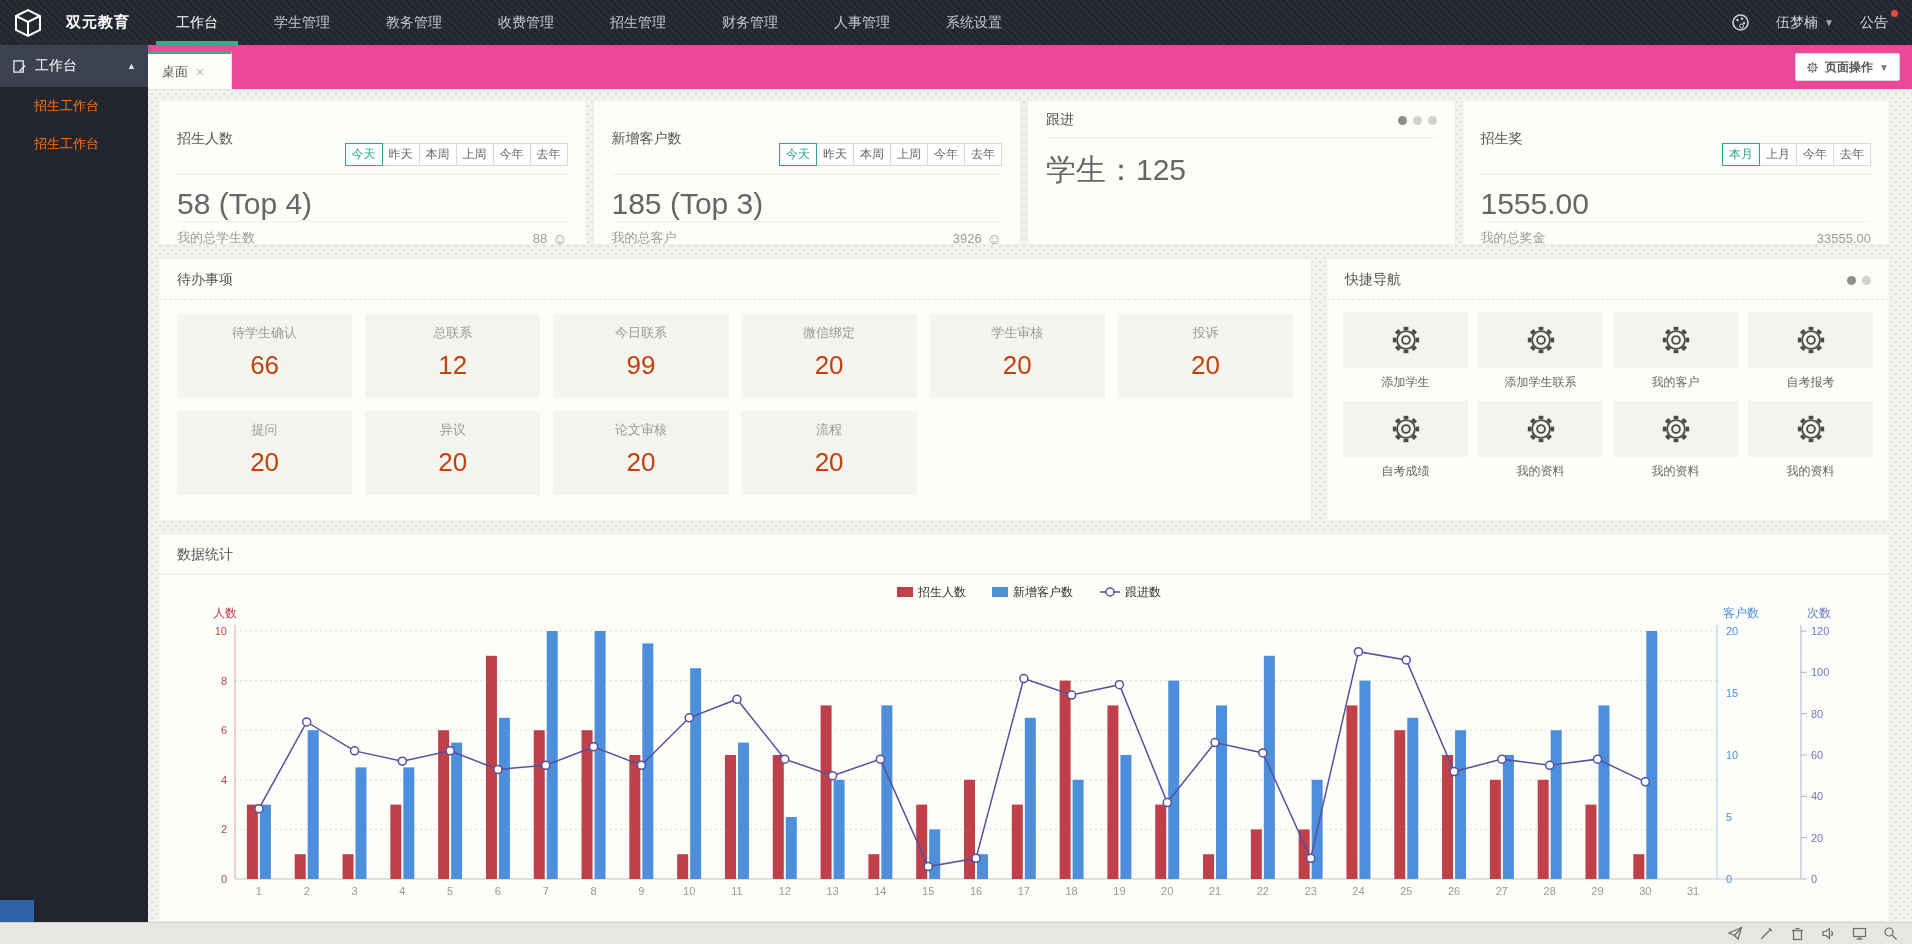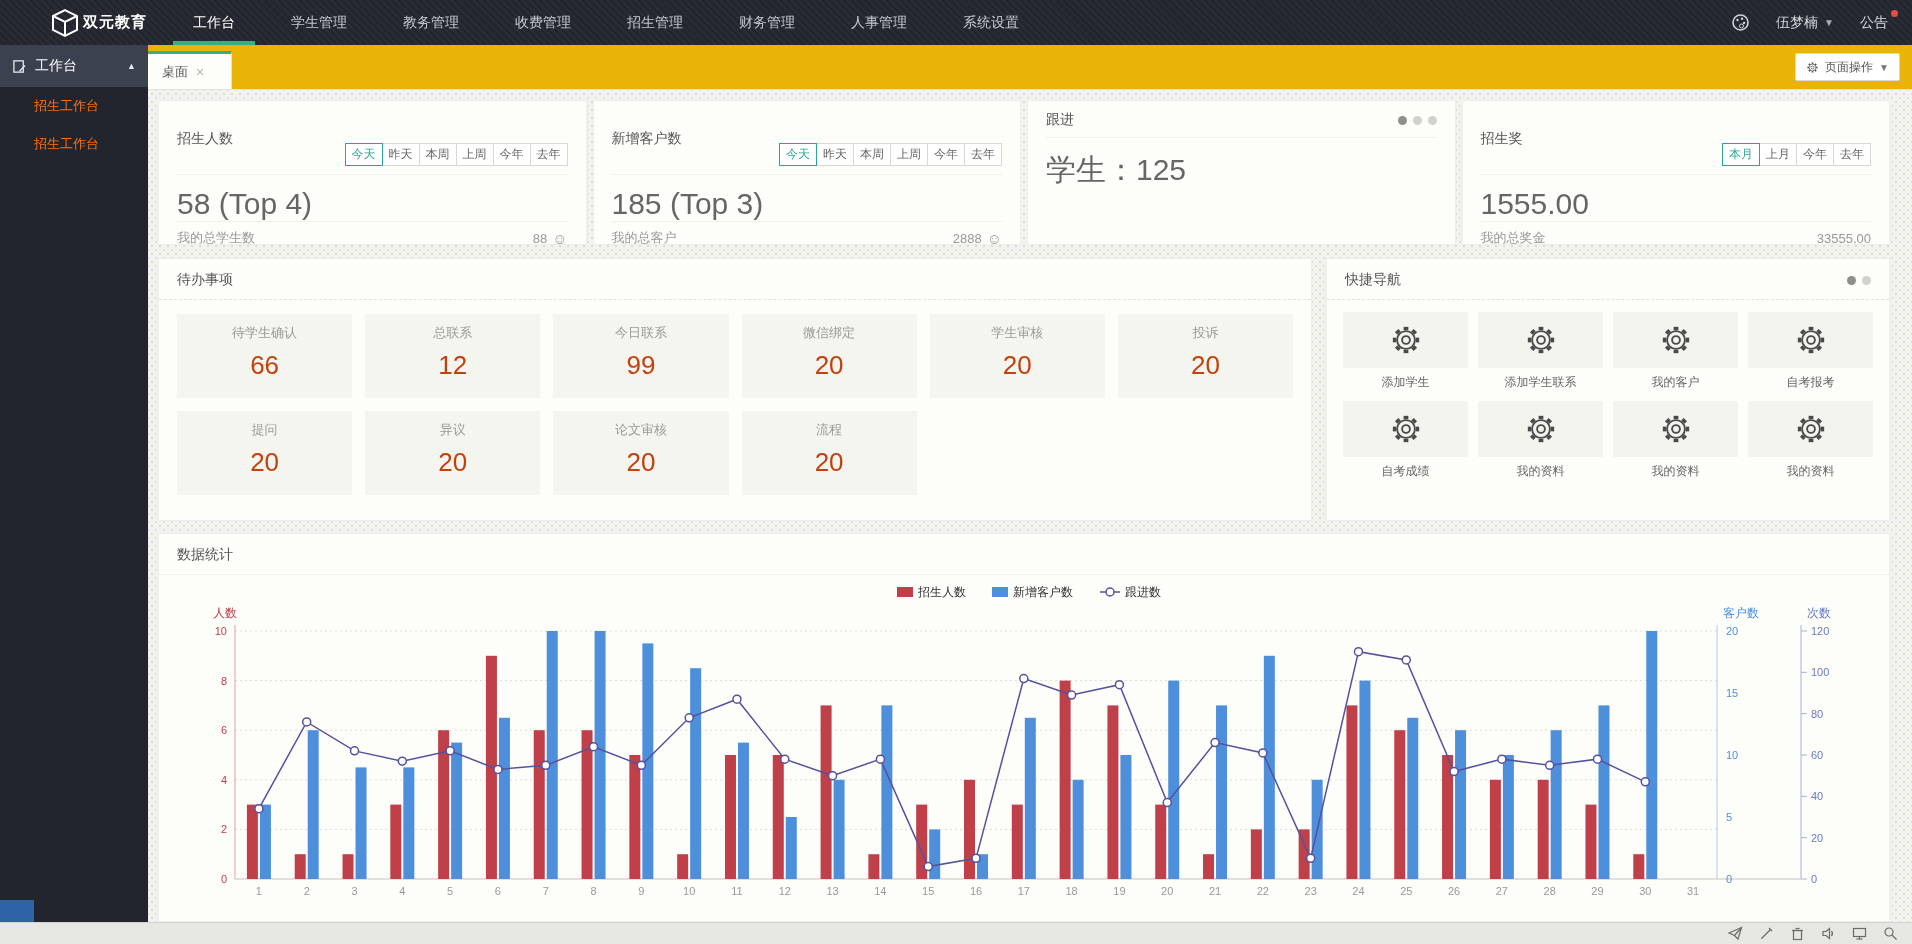--- a/index.html
+++ b/index.html
@@ -4,21 +4,21 @@
 <style>
   * { box-sizing: border-box; margin: 0; padding: 0; }
   html,body { width:1912px; height:944px; overflow:hidden;
     font-family:"Liberation Sans","DejaVu Sans",sans-serif; font-size:14px; color:#555; }
   body { display:flex; flex-direction:column; background:#f2f2ee; }
 
   
   .topnav { height:45px; flex:0 0 45px; background:#23262e;
     background-image:repeating-linear-gradient(45deg,rgba(255,255,255,.03) 0 2px,transparent 2px 5px);
     display:flex; align-items:stretch; color:#cfd2d8; }
-  .logo { display:flex; align-items:center; gap:0; padding:0 18px 0 10px;margin-left:37px; }
+  .logo { display:flex; align-items:center; gap:20px; padding:0 18px 0 10px; }
   .logo-title { color:#fff; font-weight:bold; font-size:15px; letter-spacing:1px; }
   .nav-items { display:flex; align-items:stretch; }
   .nav-item { display:flex; align-items:center; padding:0 20px; margin:0 8px; cursor:pointer;
     font-size:14px; color:#c3c7cf; border-bottom:4px solid transparent; border-top:4px solid transparent; }
   .nav-item.active { color:#fff; border-bottom-color:#3eac81; }
   .nav-right { margin-left:auto; display:flex; align-items:center; gap:26px; padding-right:16px; }
   .user-menu { display:flex; align-items:center; gap:6px; cursor:pointer; color:#d6d9de; }
   .caret { font-size:10px; color:#aab; }
   .notice { position:relative; cursor:pointer; color:#d6d9de; padding-right:8px; }
   .notice .dot { position:absolute; top:-4px; right:-2px; width:7px; height:7px; border-radius:50%; background:#e74c3c; }
@@ -29,29 +29,29 @@
   .side-group { height:42px; background:#3c4150; color:#fff; display:flex; align-items:center;
     gap:8px; padding:0 12px; cursor:pointer; font-size:14px; }
   .side-group .arrow { margin-left:auto; font-size:9px; color:#e8e8ea; }
   .side-item { height:38px; display:flex; align-items:center; padding-left:34px; font-size:13px;
     color:#f97316; cursor:pointer; }
   .side-collapse { position:absolute; left:0; bottom:0; width:34px; height:22px; background:#2e63a6; cursor:pointer; }
 
   .main { flex:1 1 auto; display:flex; flex-direction:column; min-width:0; }
 
   
-  .tabbar { height:45px; flex:0 0 45px; background:#eab308; display:flex; align-items:flex-end; position:relative;
+  .tabbar { height:45px; flex:0 0 45px; background:#ec4899; display:flex; align-items:flex-end; position:relative;
     border-bottom:1px solid #e4e4de; }
   .tab { height:38px; min-width:84px; background:#fdfdfa; border-top:3px solid #3eac81;
     border-right:1px solid #e2e2dc; display:flex; align-items:center; gap:8px; padding:0 14px;
     font-size:13px; color:#555; cursor:pointer; }
   .tab-close { color:#b5b5b0; font-size:14px; cursor:pointer; }
   .page-actions { position:absolute; right:12px; top:8px; height:28px; background:#fff;
     border:1px solid #d9d9d4; border-radius:2px; display:flex; align-items:center; gap:6px;
-    padding:0 10px; font-size:12px; color:#555; cursor:pointer; }
+    padding:0 10px; font-size:12px; color:#555; cursor:pointer;font-weight:bold; }
 
   
   .content { flex:1 1 auto; padding:10px 22px 0 10px; background:#f2f2ee;
     background-image:radial-gradient(rgba(190,180,120,.35) 1px,rgba(0,0,0,0) 1px),
                      radial-gradient(rgba(150,160,200,.22) 1px,rgba(0,0,0,0) 1px);
     background-size:8px 8px,8px 8px; background-position:0 0,4px 4px; overflow:hidden; }
 
   .panel, .card { background:#fdfdfa; border:1px solid #eeeee8; }
 
   
@@ -230,21 +230,21 @@
                 <button class="filter-btn">上周</button>
                 <button class="filter-btn">今年</button>
                 <button class="filter-btn">去年</button>
               </span>
 
     </div>
     <div class="card-value">185 (Top 3)</div>
     <div class="card-foot">
       <span class="foot-label">我的总客户</span>
       <span class="foot-right">
-        <span class="foot-value">2888</span>
+        <span class="foot-value">3926</span>
         <span class="smiley">☺</span>
       </span>
     </div>
   </section>
 
   <section class="card">
     <div class="card-head">
       <span class="card-title">跟进</span>
 
       <span class="dots">

